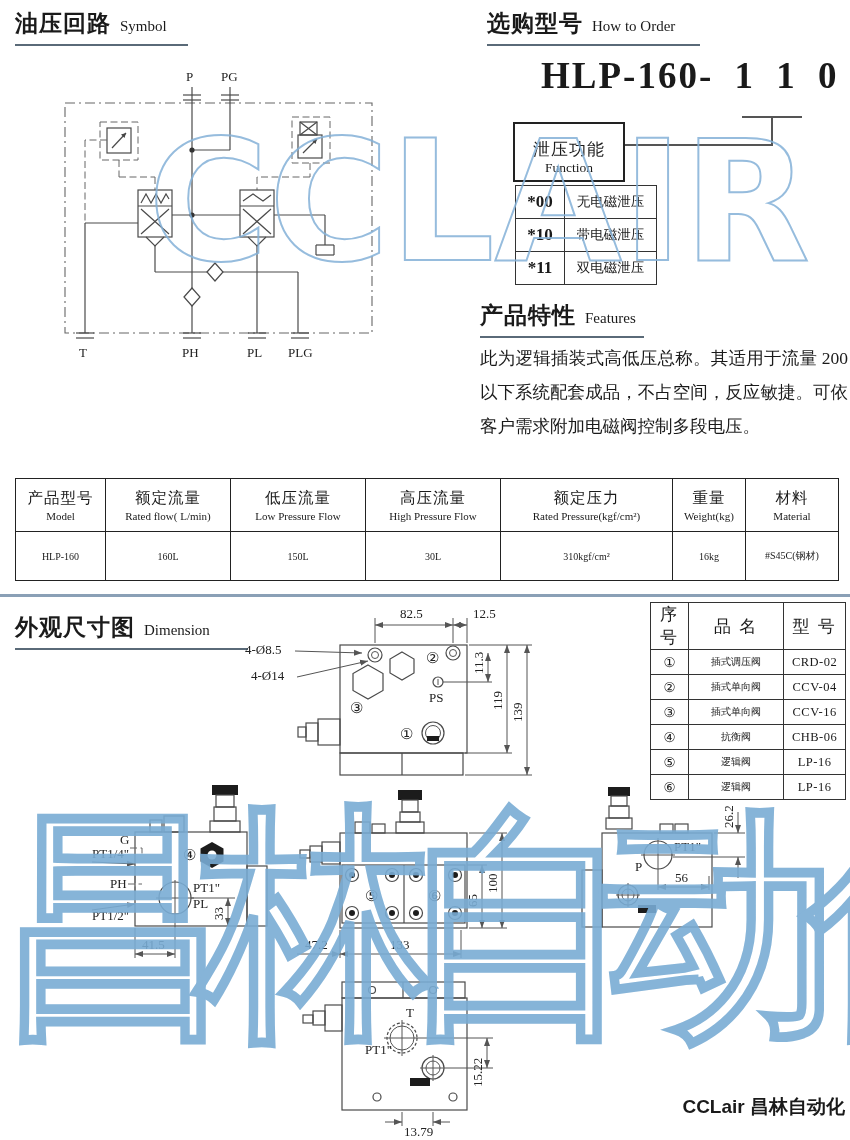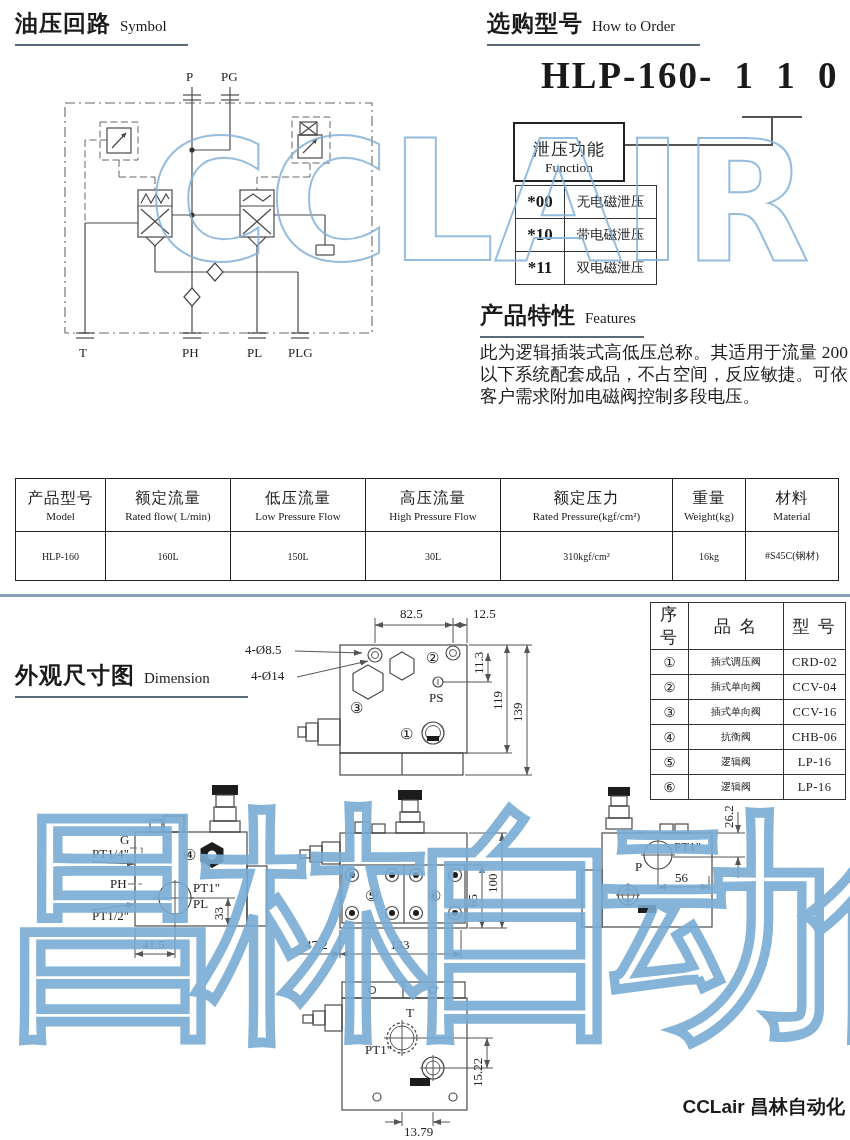--- a/index.html
+++ b/index.html
@@ -23,21 +23,21 @@
   .func-box .en{font-size:13.5px;margin-top:-1px;}
 
   
   table{border-collapse:collapse;}
   .func-table{width:142px;}
   .func-table td{border:1.5px solid #333;height:32px;padding:0 4px;}
   .func-table .code{font-size:17px;font-weight:bold;text-align:center;width:40px;white-space:nowrap;}
   .func-table .desc{font-size:13.5px;text-align:center;letter-spacing:0px;}
 
   
-  .features-text{width:368px;font-size:17.5px;line-height:22px;text-align:justify;}
+  .features-text{width:368px;font-size:17.5px;line-height:34px;text-align:justify;}
 
   
   .spec-table{width:823px;table-layout:fixed;}
   .spec-table th,.spec-table td{border:1.6px solid #222;text-align:center;vertical-align:middle;font-weight:normal;}
   .spec-table thead th{height:50px;}
   .spec-table tbody td{height:46px;font-size:10px;}
   .spec-table .zh{font-size:15.5px;letter-spacing:1px;display:block;}
   .spec-table .en{font-size:11px;display:block;margin-top:1px;}
 
   
@@ -261,21 +261,21 @@
         <td>30L</td>
         <td>310kgf/cm²</td>
         <td>16kg</td>
         <td>#S45C(钢材)</td>
       </tr>
     </tbody>
   </table>
 
   <div class="abs divider" style="left:0;top:594px;"></div>
 
-  <div class="abs sec-title" style="left:15px;top:612px;width:233px;margin-top:48px;">
+  <div class="abs sec-title" style="left:15px;top:612px;width:233px;">
     <span class="zh">外观尺寸图</span>
     <span class="en">Dimension</span>
   </div>
 
   <table class="abs parts-table" style="left:650px;top:602px;">
     <colgroup>
         <col style="width:38px">
         <col style="width:96px">
         <col style="width:62px">
       </colgroup>

